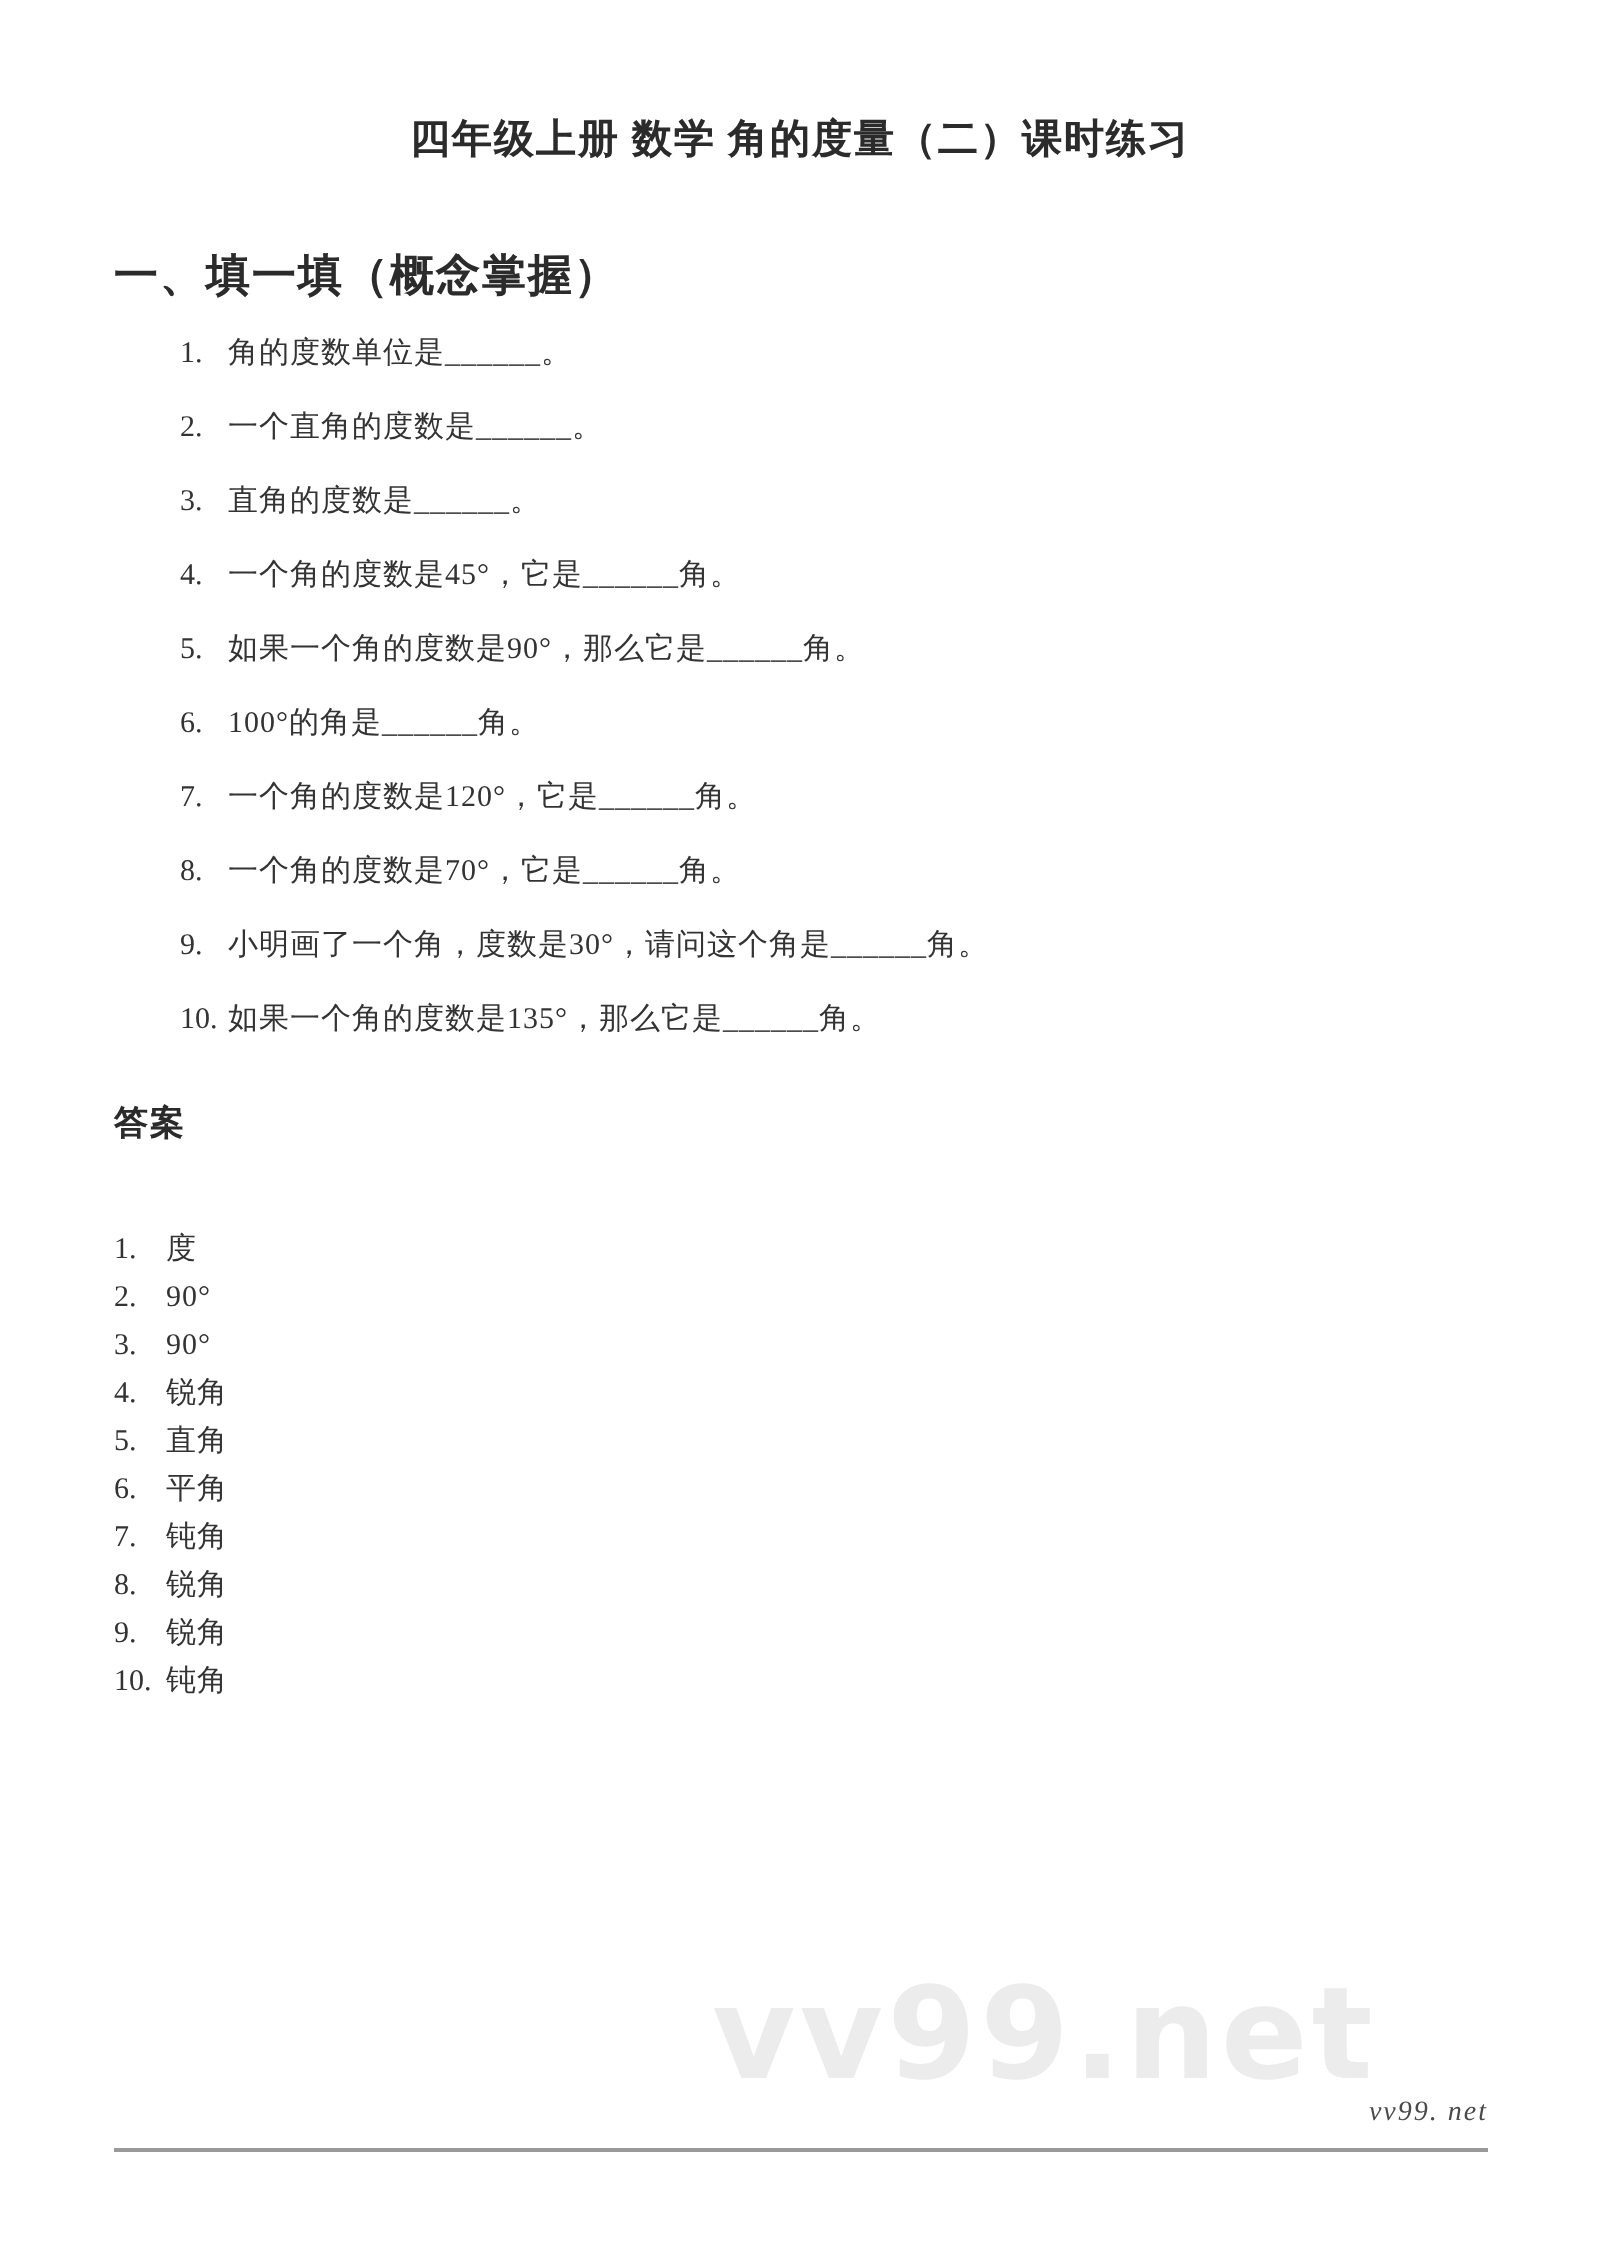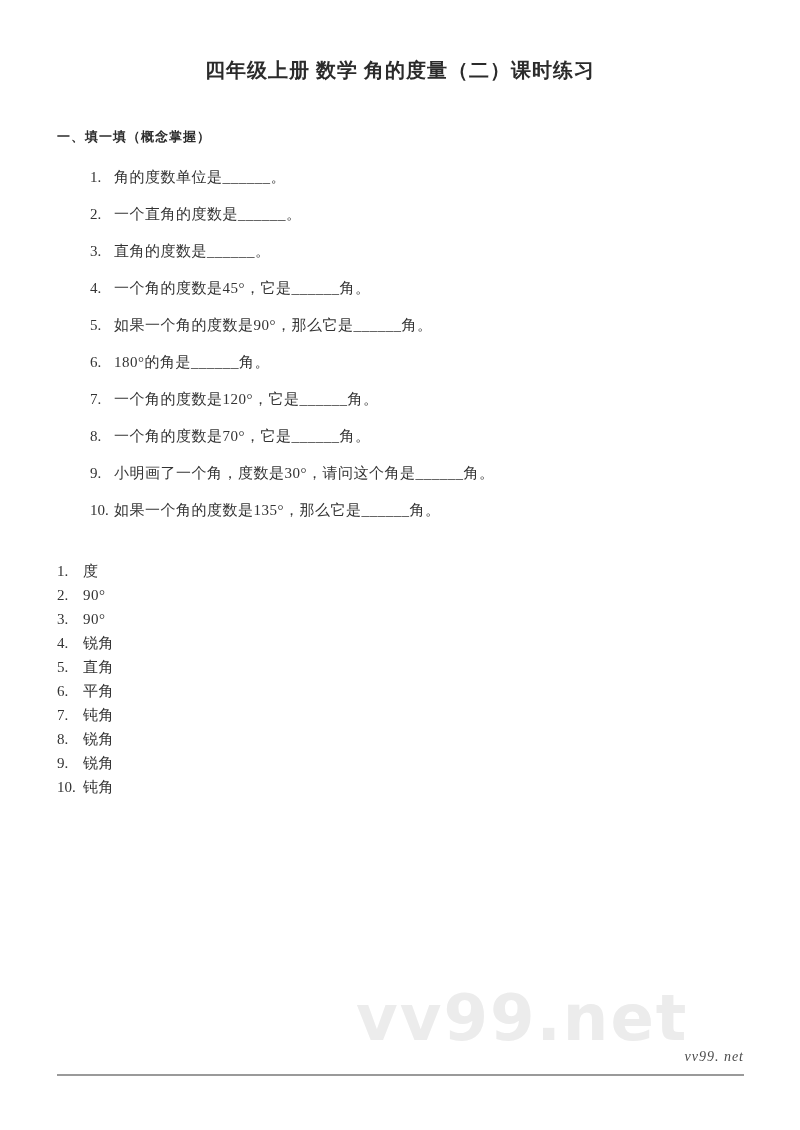--- a/index.html
+++ b/index.html
@@ -18,25 +18,25 @@
     margin: 52px 0 0 0;
     text-align: center;
     font-size: 20px;
     line-height: 30px;
     font-weight: bold;
     color: #2b2b2b;
     letter-spacing: 1px;
   }
   .section-heading {
     margin: 28px 0 0 0;
-    font-size: 13px;
+    font-size: 22px;
     line-height: 26px;
     font-weight: bold;
     color: #2b2b2b;
-    font-family: Liberation Mono, monospace;
+    font-family: Liberation Sans, sans-serif;
     letter-spacing: 1px;
   }
   .section-heading.first { margin-top: 40px; }
   .question {
     margin: 16px 0 0 0;
     padding-left: 33px;
     font-size: 15px;
     line-height: 21px;
     display: flex;
   }
@@ -118,41 +118,42 @@
     <div class="question">
       <span class="q-num">4.</span>
       <span class="q-text">一个角的度数是45°，它是______角。</span>
     </div>
     <div class="question">
       <span class="q-num">5.</span>
       <span class="q-text">如果一个角的度数是90°，那么它是______角。</span>
     </div>
     <div class="question">
       <span class="q-num">6.</span>
-      <span class="q-text">180°的角是______角。</span>
+      <span class="q-text">100°的角是______角。</span>
     </div>
     <div class="question">
       <span class="q-num">7.</span>
       <span class="q-text">一个角的度数是120°，它是______角。</span>
     </div>
 
     <div class="question">
       <span class="q-num">8.</span>
       <span class="q-text">一个角的度数是70°，它是______角。</span>
     </div>
     <div class="question">
       <span class="q-num">9.</span>
       <span class="q-text">小明画了一个角，度数是30°，请问这个角是______角。</span>
     </div>
 
     <div class="question">
       <span class="q-num">10.</span>
       <span class="q-text">如果一个角的度数是135°，那么它是______角。</span>
     </div>
 
+    <h2 class="answers-heading">答案</h2>
 
     <div class="answer-list">
       <div class="answer">
         <span class="a-num">1.</span>
         <span class="a-text">度</span>
       </div>
       <div class="answer">
         <span class="a-num">2.</span>
         <span class="a-text">90°</span>
       </div>

